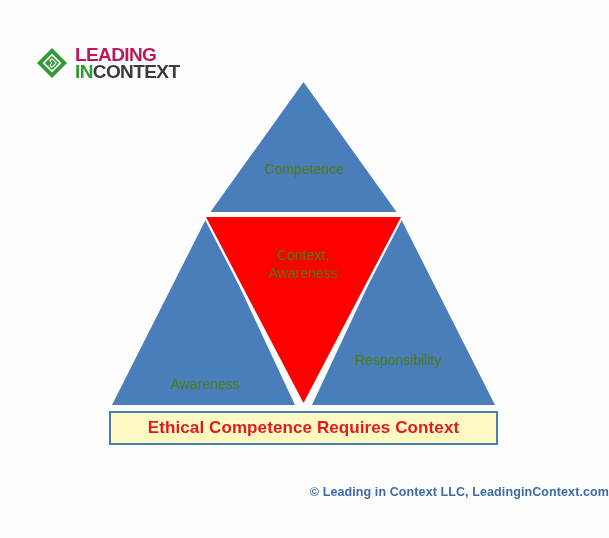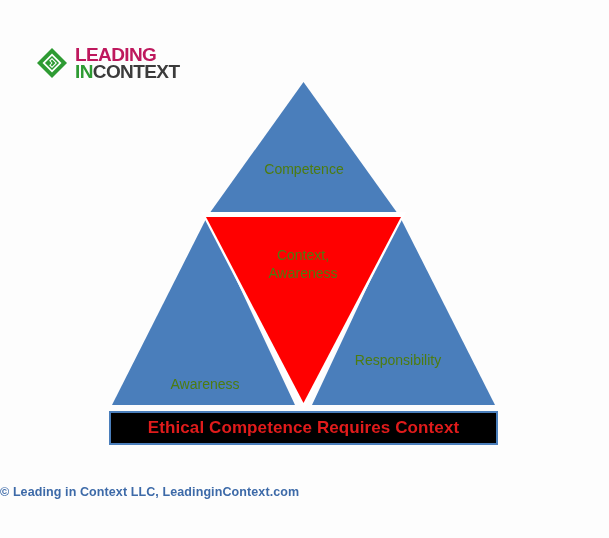--- a/index.html
+++ b/index.html
@@ -85,21 +85,21 @@
   #label-responsibility { left: 338px; top: 352px; width: 120px; }
   #label-context      { left: 253px; top: 247px; width: 100px; }
 
   
   .banner {
     position: absolute;
     left: 109px;
     top: 411px;
     width: 389px;
     height: 34px;
-    background: #000000;
+    background: #fef9c3;
     border: 2px solid #4a7ebb;
     box-sizing: border-box;
     display: flex;
     align-items: center;
     justify-content: center;
   }
   .banner-text {
     color: #e01b1b;
     font-family: "Liberation Sans", sans-serif;
     font-weight: bold;
@@ -107,21 +107,21 @@
     letter-spacing: 0.1px;
     white-space: nowrap;
   }
 
   
   .footer {
     position: absolute;
     left: 0;
     top: 482px;
     width: 609px;
-    text-align: left;
+    text-align: right;
   }
   .footer-text {
     color: #3d6aa8;
     font-family: "Liberation Sans", sans-serif;
     font-weight: bold;
     font-size: 12.5px;
     letter-spacing: 0.1px;
   }
 </style>
 </head>

